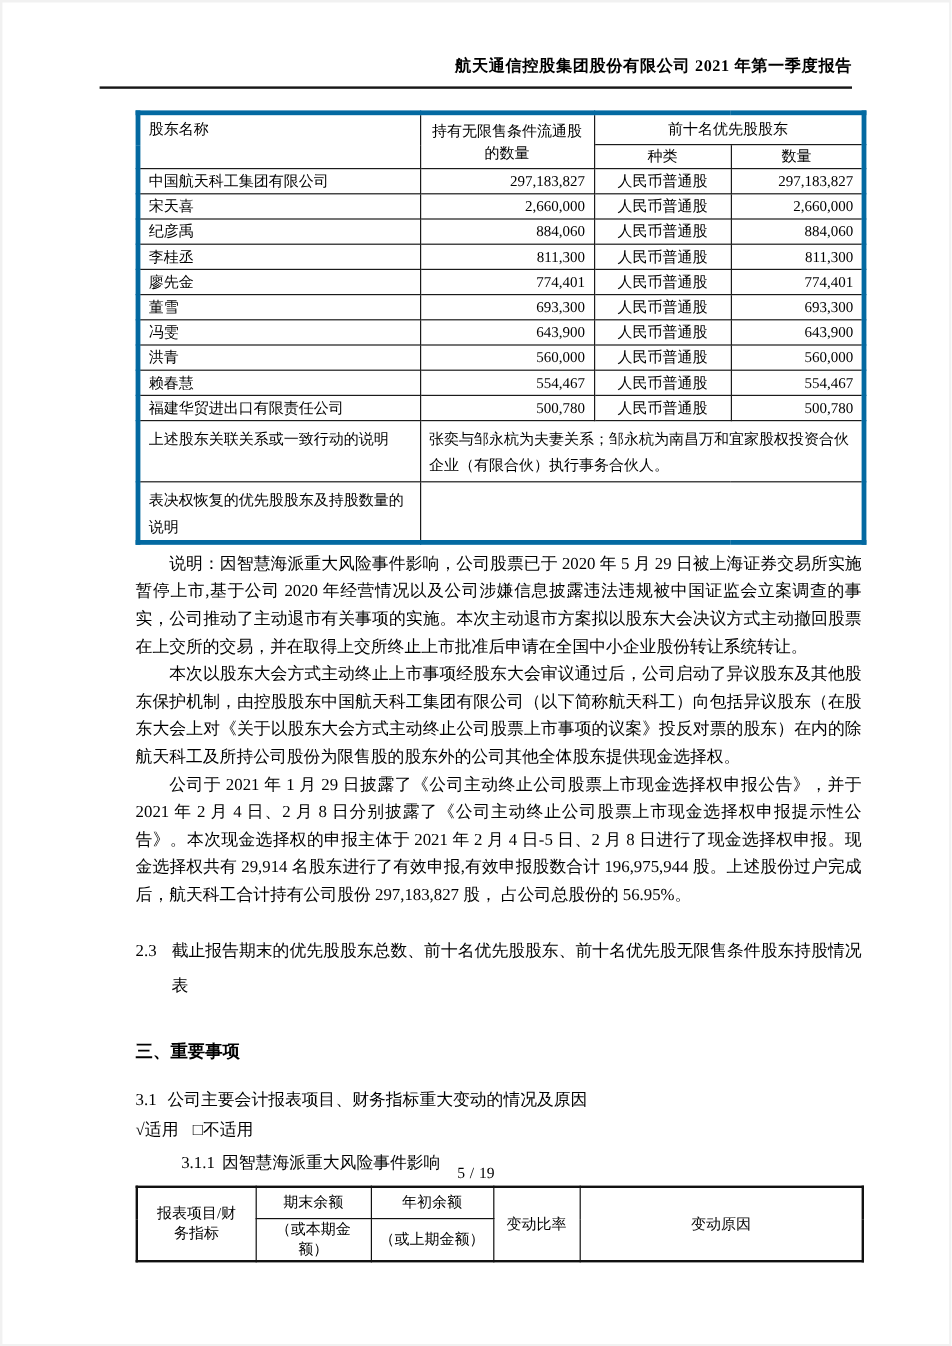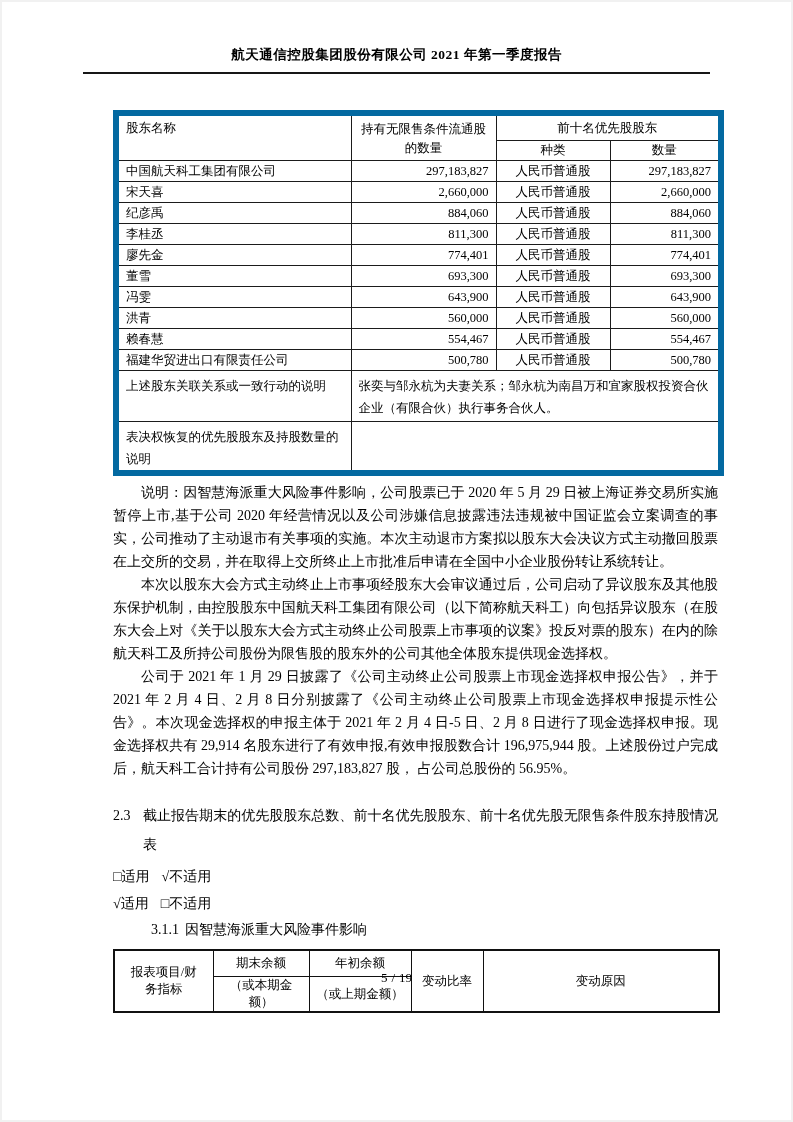--- a/index.html
+++ b/index.html
@@ -11,36 +11,36 @@
     color:#000;
     overflow:hidden;
     box-shadow: inset 0 0 0 2px #f1f1f1;
   }
   
   .doc-header {
     margin:0 83px;
     padding-top:46px;
     padding-bottom:8px;
     border-bottom:2px solid #161616;
-    text-align:center;
+    text-align:right;
     font-weight:bold;
     font-size:13.5px;
     letter-spacing:0.5px;
   }
   
   .content { margin-left:113px; width:605px; }
 
   
   table.sh {
     border-collapse:collapse;
     table-layout:fixed;
     width:605px;
-    margin-top:36px;
+    margin-top:18px;
     font-size:12.5px;
-    border:6px solid #0369a1;
+    border:4px solid #0369a1;
   }
   .sh td { border:1px solid #1b1b1b; padding:0 7px; overflow:hidden; }
   .sh .hdr1 { height:24px; text-align:center; }
   .sh .hdr2 { height:19px; text-align:center; }
   .sh td.topleft { vertical-align:top; padding-top:4px; text-align:left; }
   .sh .two-line { text-align:center; line-height:19px; padding-top:2px; }
   .sh tr.data td { height:20px; }
   .sh .name { text-align:left; }
   .sh .num  { text-align:right; }
   .sh .ctr  { text-align:center; }
@@ -195,25 +195,26 @@
     </tbody>
       </table>
 
     <p class="para first">说明：因智慧海派重大风险事件影响，公司股票已于 2020 年 5 月 29 日被上海证券交易所实施暂停上市,基于公司 2020 年经营情况以及公司涉嫌信息披露违法违规被中国证监会立案调查的事实，公司推动了主动退市有关事项的实施。本次主动退市方案拟以股东大会决议方式主动撤回股票在上交所的交易，并在取得上交所终止上市批准后申请在全国中小企业股份转让系统转让。</p>
     <p class="para">本次以股东大会方式主动终止上市事项经股东大会审议通过后，公司启动了异议股东及其他股东保护机制，由控股股东中国航天科工集团有限公司（以下简称航天科工）向包括异议股东（在股东大会上对《关于以股东大会方式主动终止公司股票上市事项的议案》投反对票的股东）在内的除航天科工及所持公司股份为限售股的股东外的公司其他全体股东提供现金选择权。</p>
     <p class="para">公司于 2021 年 1 月 29 日披露了《公司主动终止公司股票上市现金选择权申报公告》，并于 2021 年 2 月 4 日、2 月 8 日分别披露了《公司主动终止公司股票上市现金选择权申报提示性公告》。本次现金选择权的申报主体于 2021 年 2 月 4 日-5 日、2 月 8 日进行了现金选择权申报。现金选择权共有 29,914 名股东进行了有效申报,有效申报股数合计 196,975,944 股。上述股份过户完成后，航天科工合计持有公司股份 297,183,827 股， 占公司总股份的 56.95%。</p>
 
     <div class="h23">
       <span class="secnum">2.3</span><span>截止报告期末的优先股股东总数、前十名优先股股东、前十名优先股无限售条件股东持股情况表</span>
     </div>
-    <div class="apply-line">
-      <span class="icon">□</span><span>适用</span><span class="grp2 icon">√</span><span>不适用</span>
-    </div>
-
-
+
+    <div class="h3">三、重要事项</div>
+
+    <div class="h31">
+      <span class="secnum">3.1</span><span>公司主要会计报表项目、财务指标重大变动的情况及原因</span>
+    </div>
     <div class="apply-line second">
       <span class="icon">√</span><span>适用</span><span class="grp2 icon">□</span><span>不适用</span>
     </div>
     <div class="h311">
       <span class="secnum">3.1.1</span><span>因智慧海派重大风险事件影响</span>
     </div>
 
     <table class="chg">
       <colgroup>
         <col style="width:99px">

